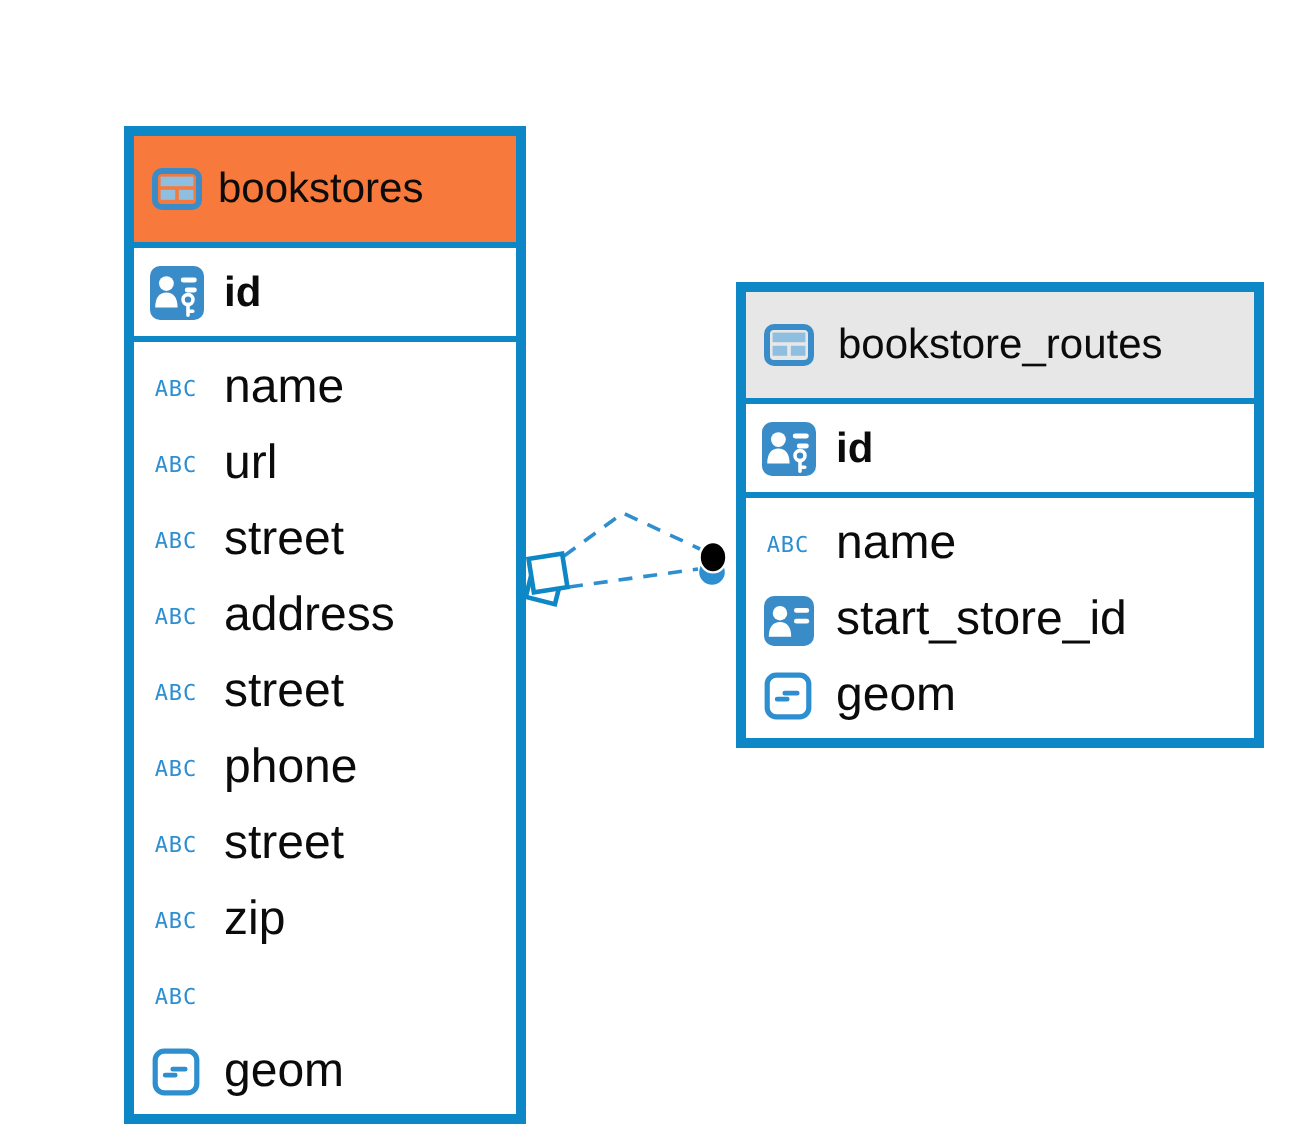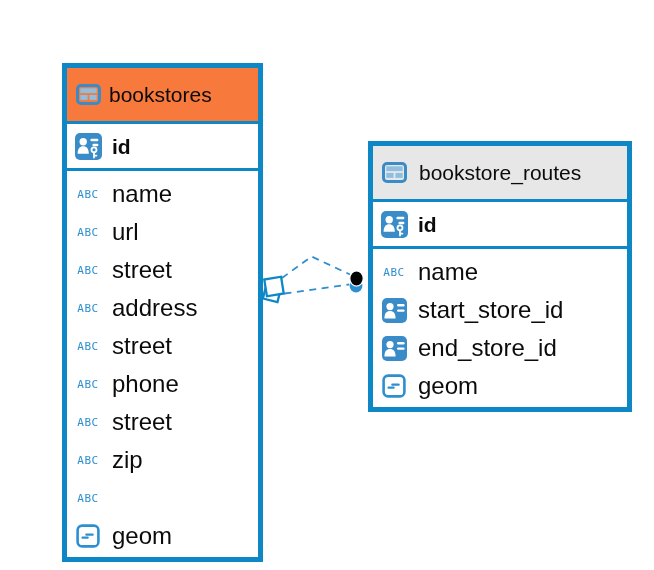--- a/index.html
+++ b/index.html
@@ -194,32 +194,20 @@
         <rect width="25" height="25" rx="5" fill="#3A8CC8"></rect>
         <circle cx="8" cy="8.6" r="3.6" fill="#ffffff"></circle>
         <path d="M2.4 20.4 C2.4 15.4 4.6 13 8 13 C11.4 13 13.6 15.4 13.6 20.4 Z" fill="#ffffff"></path>
         <rect x="15" y="6" width="7.6" height="2.4" rx="1.2" fill="#ffffff"></rect>
         <rect x="15" y="11.4" width="7.6" height="2.4" rx="1.2" fill="#ffffff"></rect>
       </svg>
     </span>
       <span class="col-name">start_store_id</span>
     </div>
 
-    <div class="row">
-      <span class="col-icon icon-host">
-      <svg width="25" height="25" viewBox="0 0 25 25">
-        <rect width="25" height="25" rx="5" fill="#3A8CC8"></rect>
-        <circle cx="8" cy="8.6" r="3.6" fill="#ffffff"></circle>
-        <path d="M2.4 20.4 C2.4 15.4 4.6 13 8 13 C11.4 13 13.6 15.4 13.6 20.4 Z" fill="#ffffff"></path>
-        <rect x="15" y="6" width="7.6" height="2.4" rx="1.2" fill="#ffffff"></rect>
-        <rect x="15" y="11.4" width="7.6" height="2.4" rx="1.2" fill="#ffffff"></rect>
-      </svg>
-    </span>
-      <span class="col-name">end_store_id</span>
-    </div>
 
     <div class="row">
       <span class="col-icon icon-host">
       <svg width="24" height="24" viewBox="0 0 24 24">
         <rect x="1.6" y="1.6" width="20.8" height="20.8" rx="4.5" fill="#ffffff" stroke="#2E8FD0" stroke-width="2.6"></rect>
         <path d="M6.6 13.6 L11.6 13.6 M10.4 10.6 L16.6 10.6" stroke="#2E8FD0" stroke-width="2.4" stroke-linecap="round" fill="none"></path>
       </svg>
     </span>
       <span class="col-name">geom</span>
     </div>

